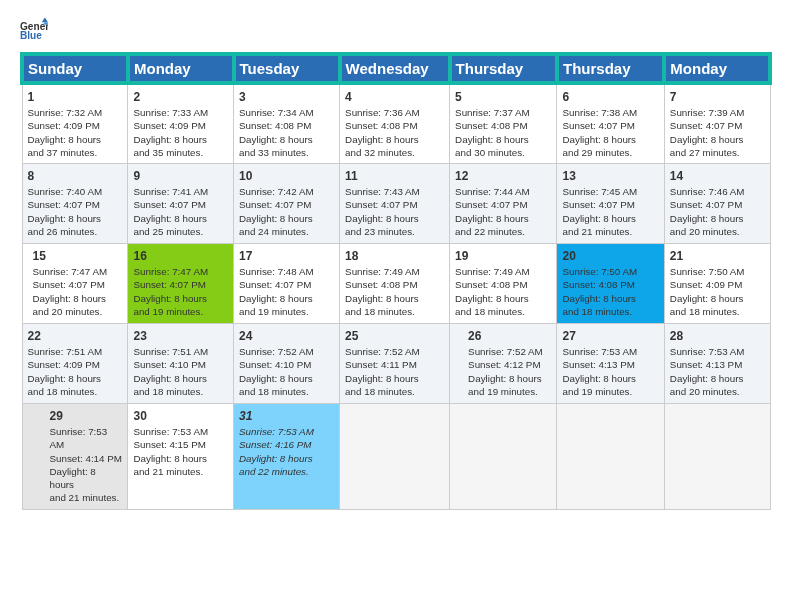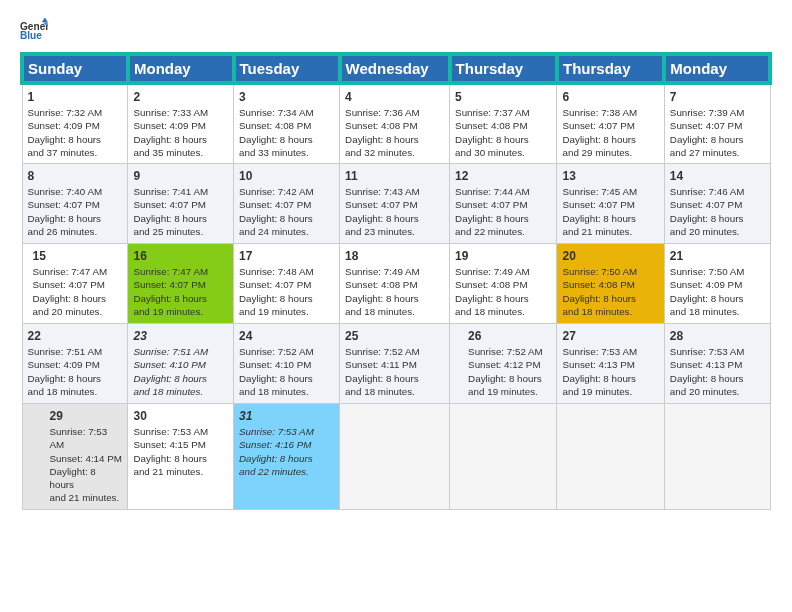--- a/index.html
+++ b/index.html
@@ -199,35 +199,35 @@
             <div class="day-info">Sunrise: 7:48 AM<br>Sunset: 4:07 PM<br>Daylight: 8 hours<br>and 19 minutes.</div>
           </td>
           <td style="background: rgb(255, 255, 255);">
             <span class="day-num">18</span>
             <div class="day-info">Sunrise: 7:49 AM<br>Sunset: 4:08 PM<br>Daylight: 8 hours<br>and 18 minutes.</div>
           </td>
           <td style="background: rgb(255, 255, 255);">
             <span class="day-num">19</span>
             <div class="day-info">Sunrise: 7:49 AM<br>Sunset: 4:08 PM<br>Daylight: 8 hours<br>and 18 minutes.</div>
           </td>
-          <td style="background: #eab308;">
+          <td style="background: #0ea5e9;">
             <span class="day-num">20</span>
             <div class="day-info">Sunrise: 7:50 AM<br>Sunset: 4:08 PM<br>Daylight: 8 hours<br>and 18 minutes.</div>
           </td>
           <td style="background: rgb(255, 255, 255);">
             <span class="day-num">21</span>
             <div class="day-info">Sunrise: 7:50 AM<br>Sunset: 4:09 PM<br>Daylight: 8 hours<br>and 18 minutes.</div>
           </td>
         </tr>
         <tr>
           <td style="background: rgb(240, 244, 248);">
             <span class="day-num">22</span>
             <div class="day-info">Sunrise: 7:51 AM<br>Sunset: 4:09 PM<br>Daylight: 8 hours<br>and 18 minutes.</div>
           </td>
-          <td style="background: rgb(240, 244, 248); font-style: italic;">
+          <td style="background: rgb(240, 244, 248);">
             <span class="day-num">23</span>
             <div class="day-info">Sunrise: 7:51 AM<br>Sunset: 4:10 PM<br>Daylight: 8 hours<br>and 18 minutes.</div>
           </td>
           <td style="background: rgb(240, 244, 248);">
             <span class="day-num">24</span>
             <div class="day-info">Sunrise: 7:52 AM<br>Sunset: 4:10 PM<br>Daylight: 8 hours<br>and 18 minutes.</div>
           </td>
           <td style="background: rgb(240, 244, 248);">
             <span class="day-num">25</span>
             <div class="day-info">Sunrise: 7:52 AM<br>Sunset: 4:11 PM<br>Daylight: 8 hours<br>and 18 minutes.</div>

